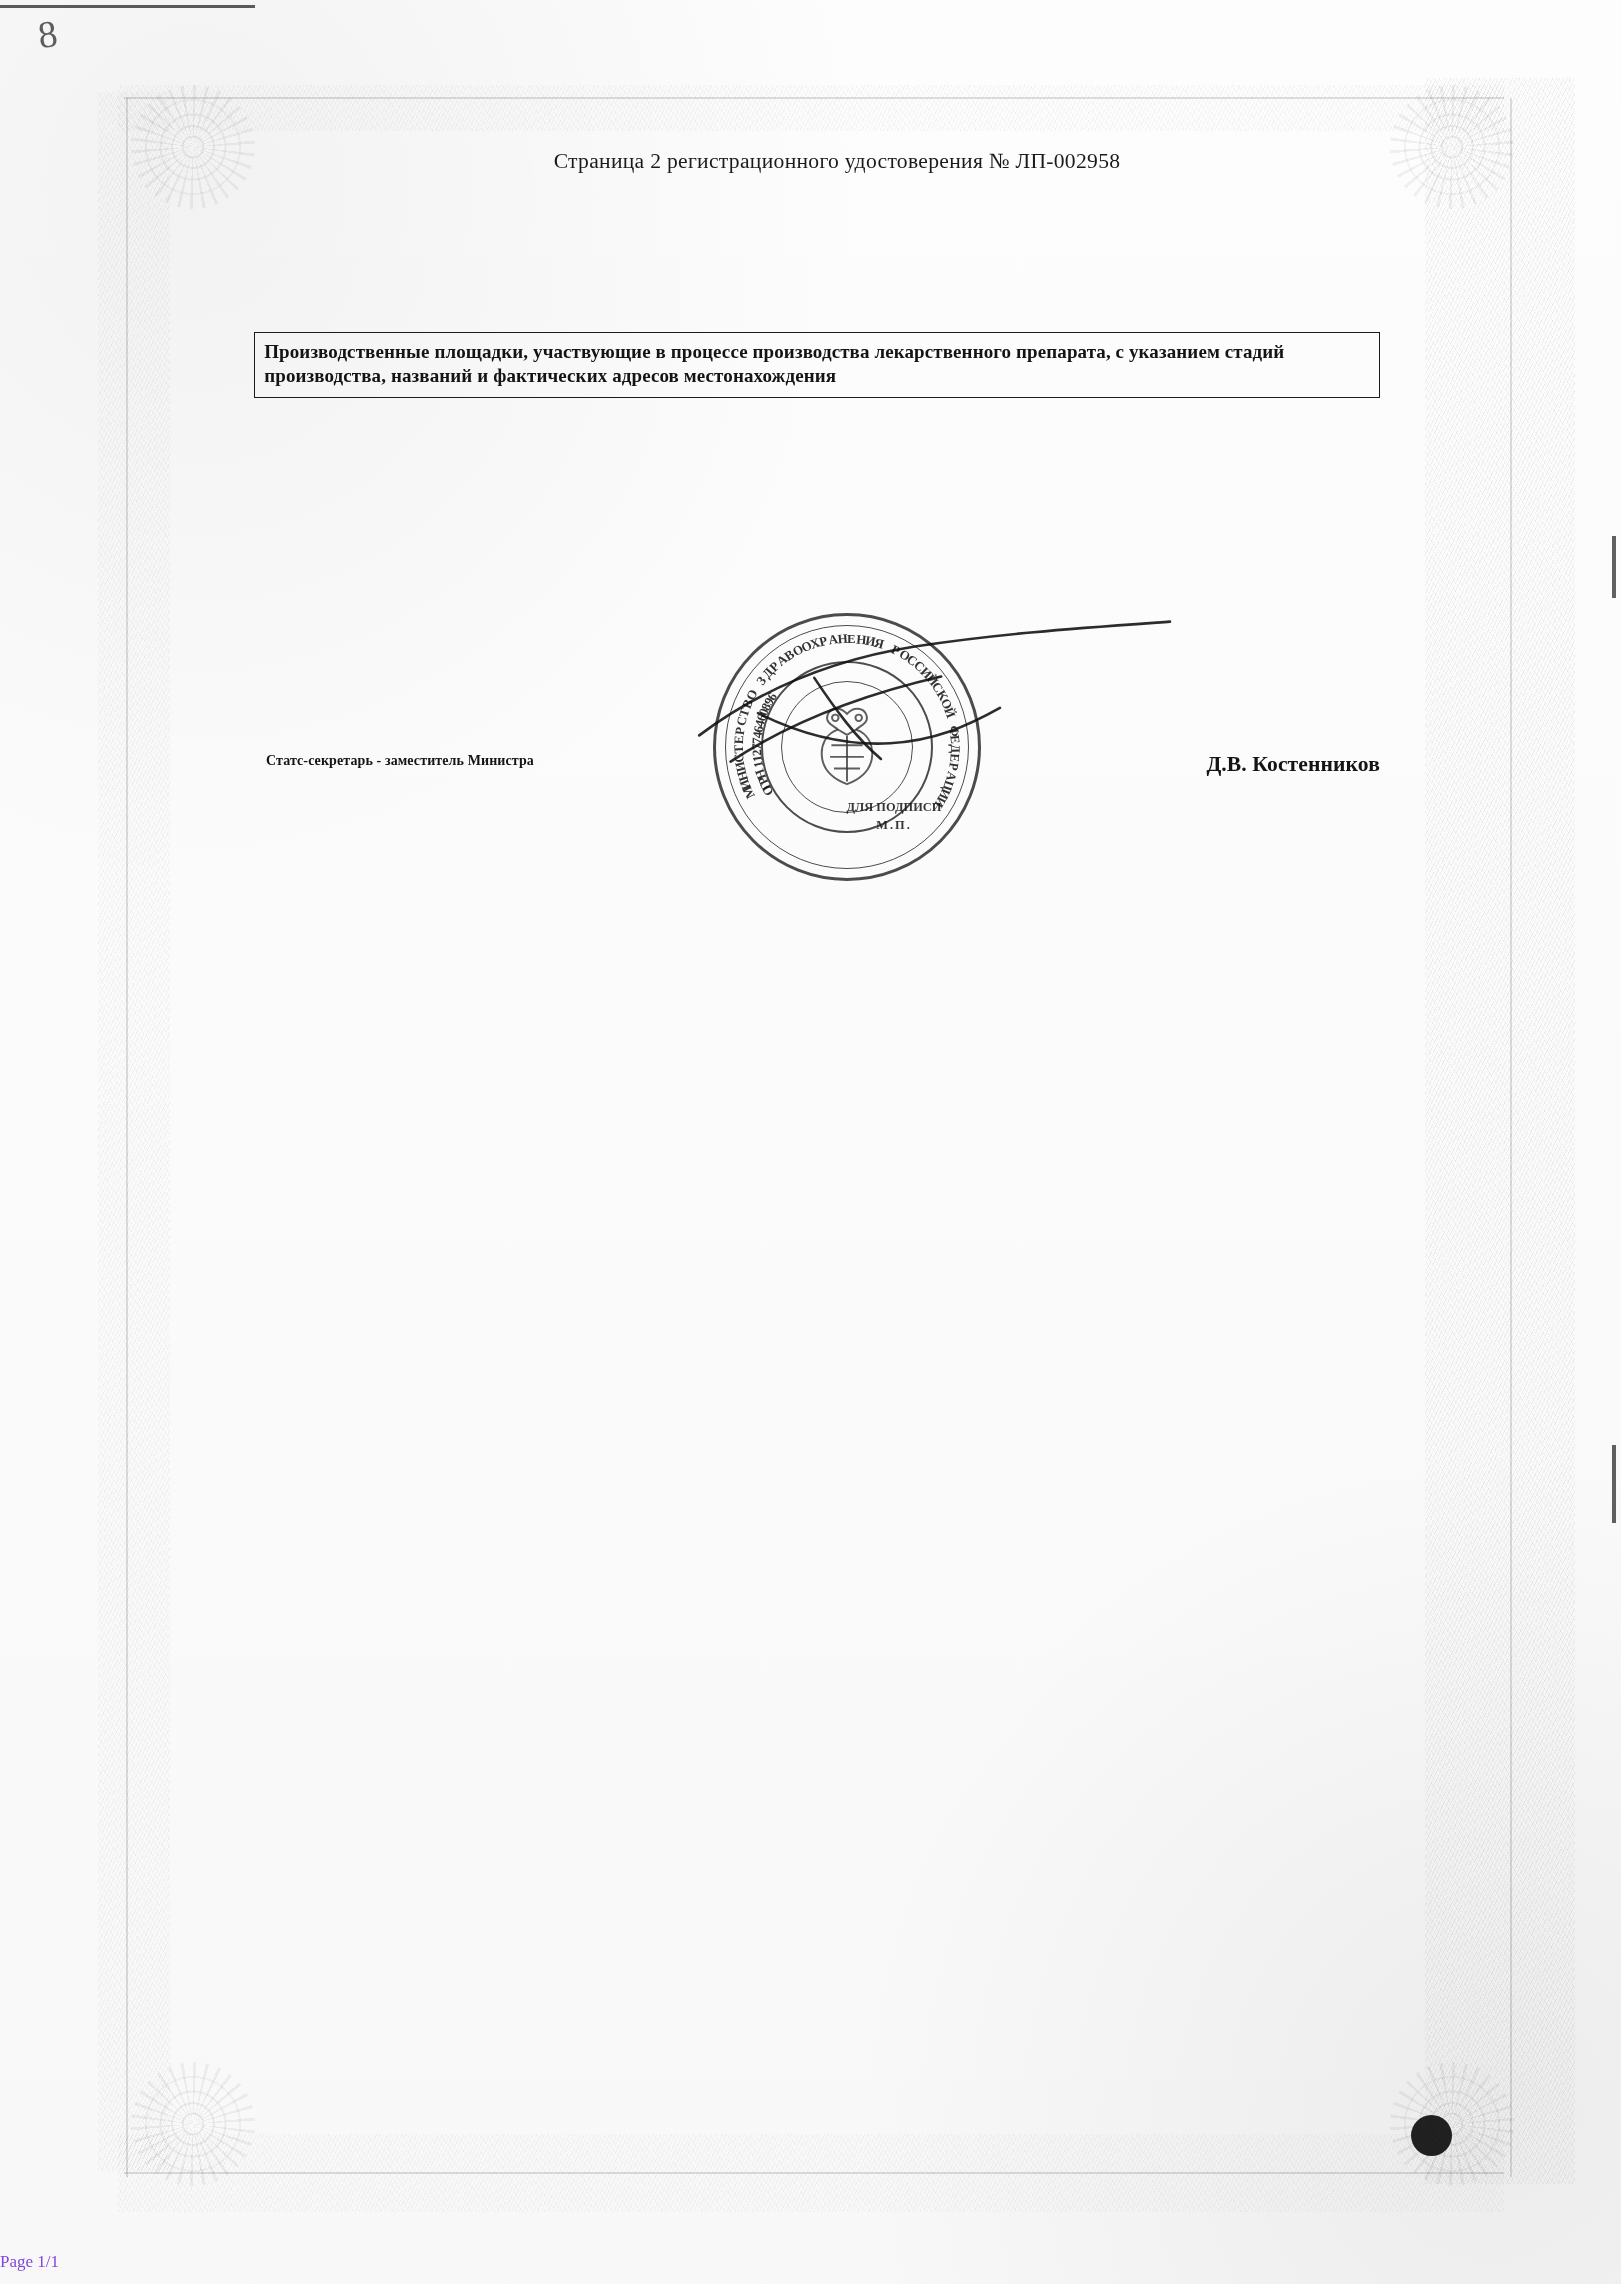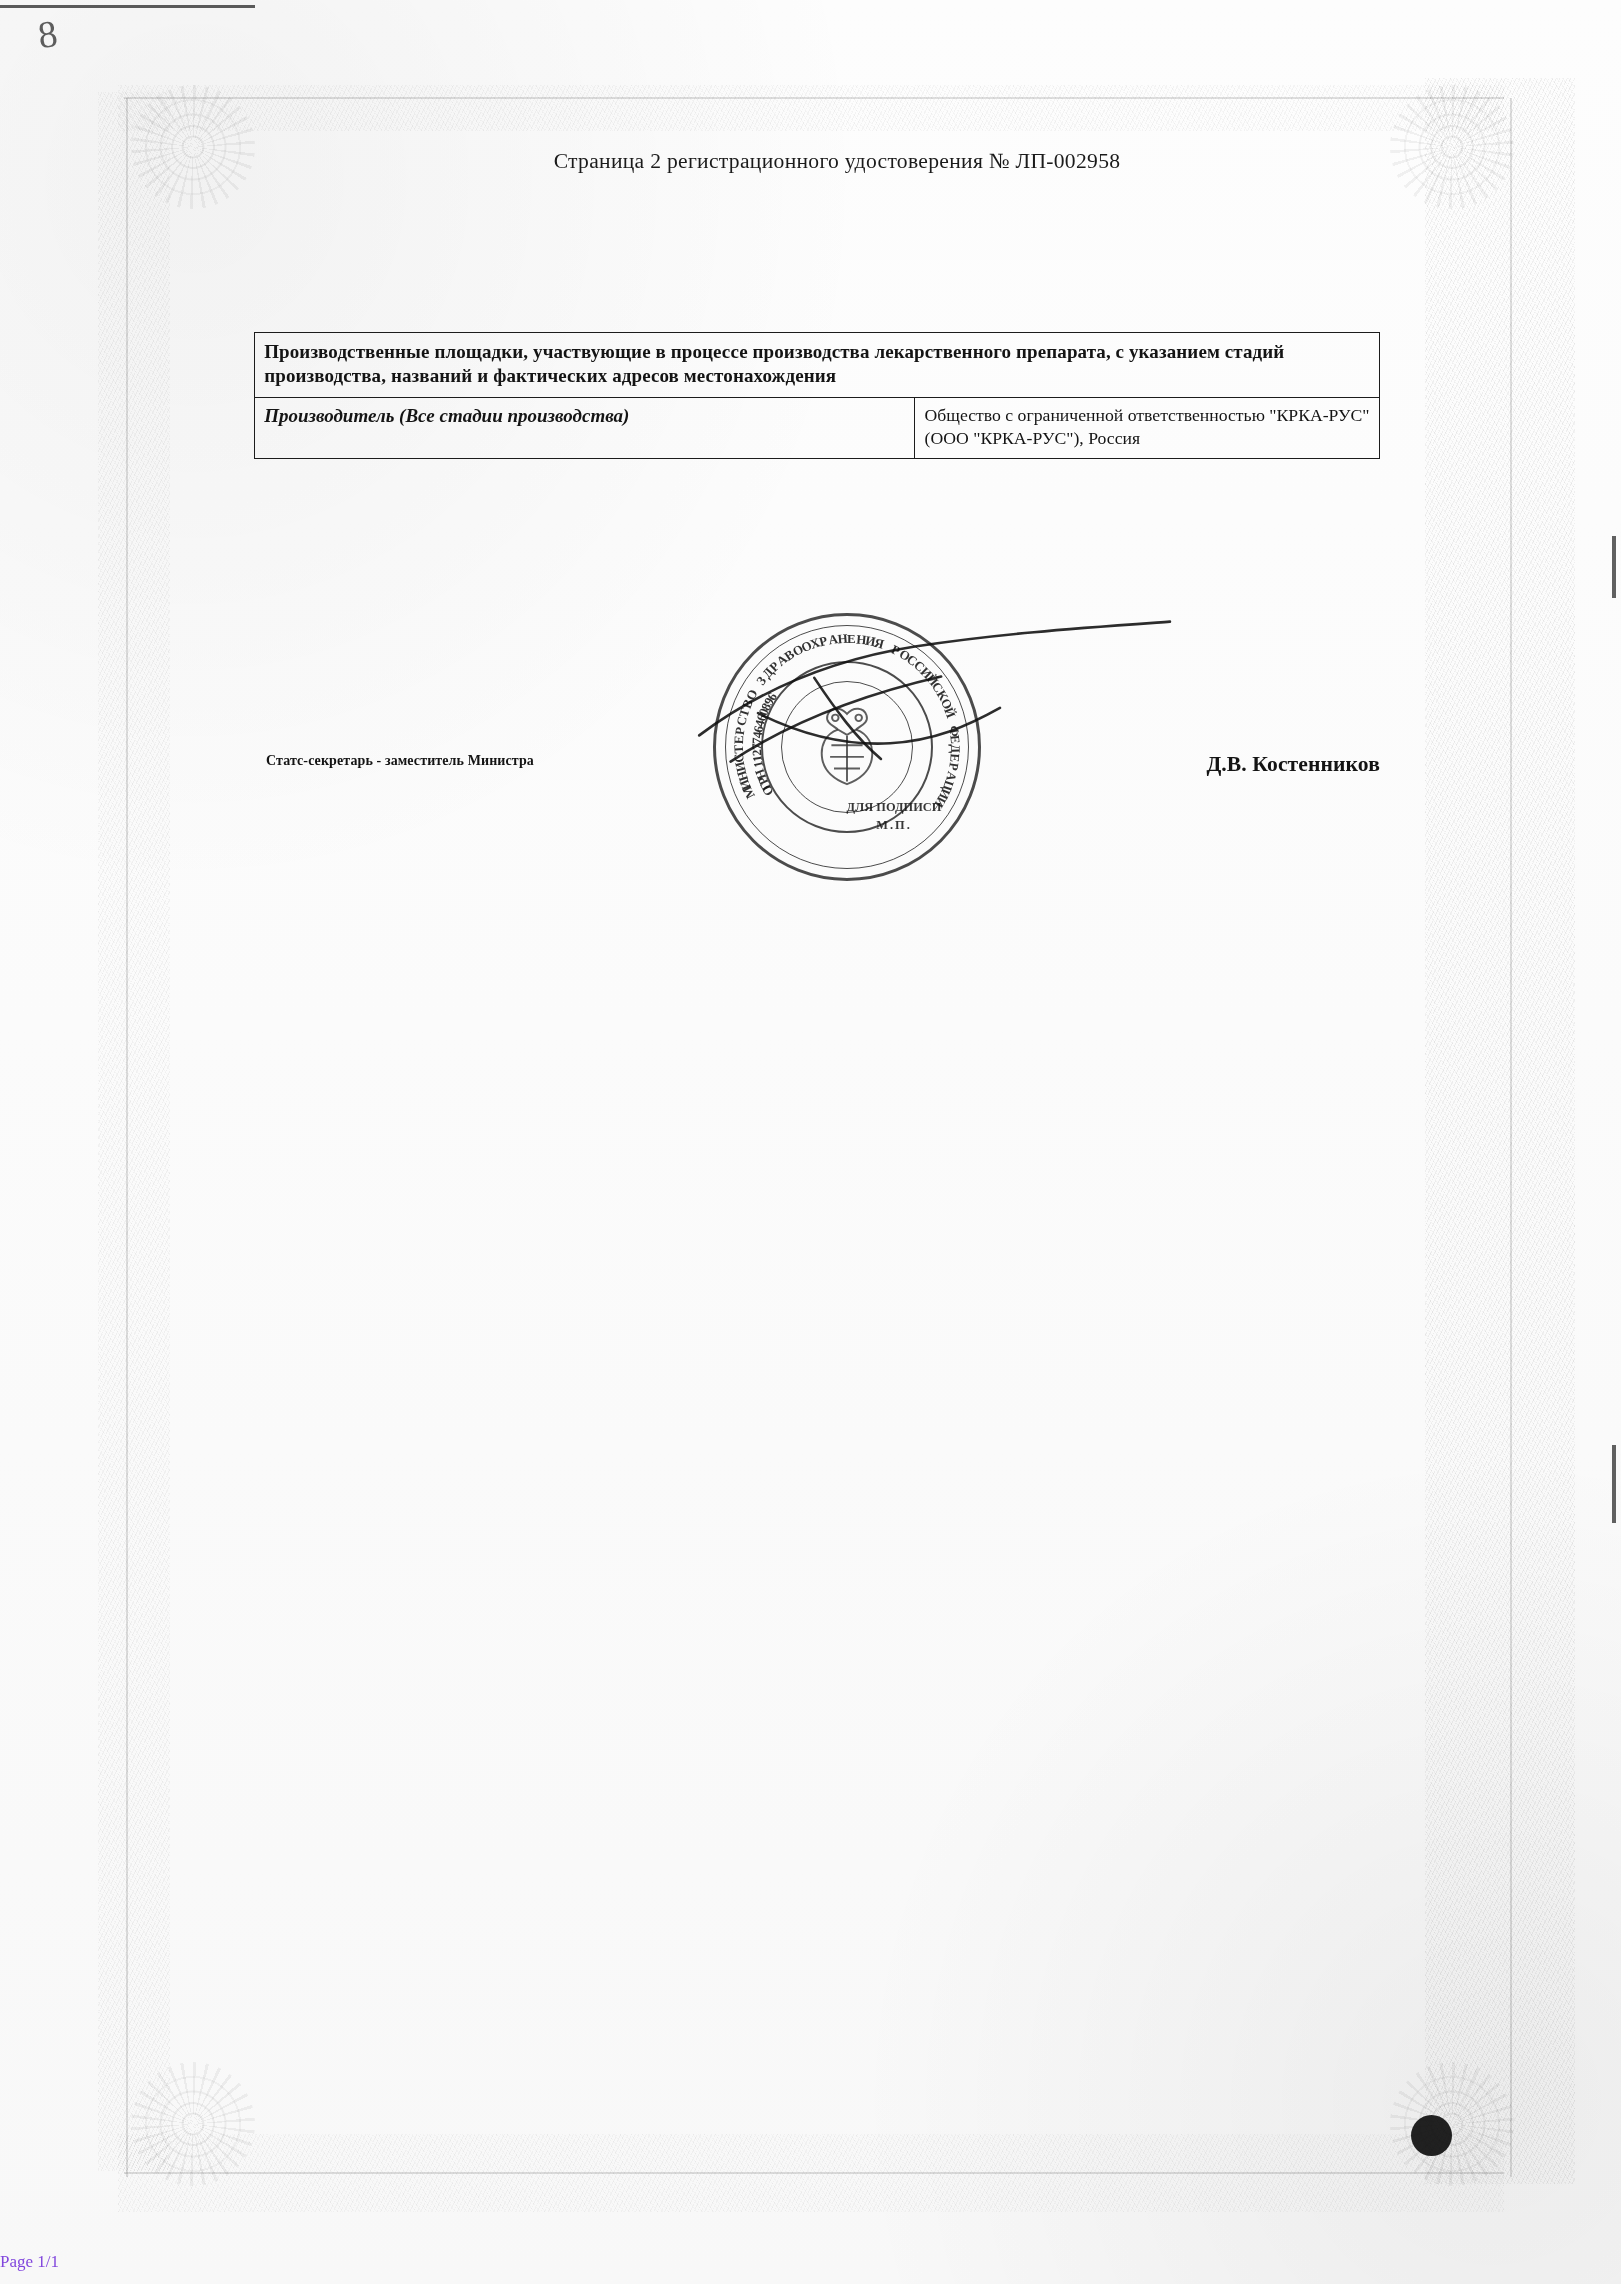--- a/index.html
+++ b/index.html
@@ -292,24 +292,20 @@
 <div class="blob"></div>
 
 <div class="doc-header">
   <span class="hdr-inner">Страница 2 регистрационного удостоверения № ЛП-002958</span>
 </div>
 
 <table class="sites-table">
   <tbody>
     <tr>
       <td class="section-title" colspan="2">Производственные площадки, участвующие в процессе производства лекарственного препарата, с указанием стадий производства, названий и фактических адресов местонахождения</td>
-    </tr>
-    <tr>
-      <td class="role-cell">Производитель (Все стадии производства)</td>
-      <td class="company-cell">Общество с ограниченной ответственностью "КРКА-РУС" (ООО "КРКА-РУС"), Россия</td>
     </tr>
   </tbody>
 </table>
 
 <div class="sign-row">
   <div class="sign-title">Статс-секретарь - заместитель Министра</div>
   <div class="sign-name">Д.В. Костенников</div>
 </div>
 
 <div class="stamp">

